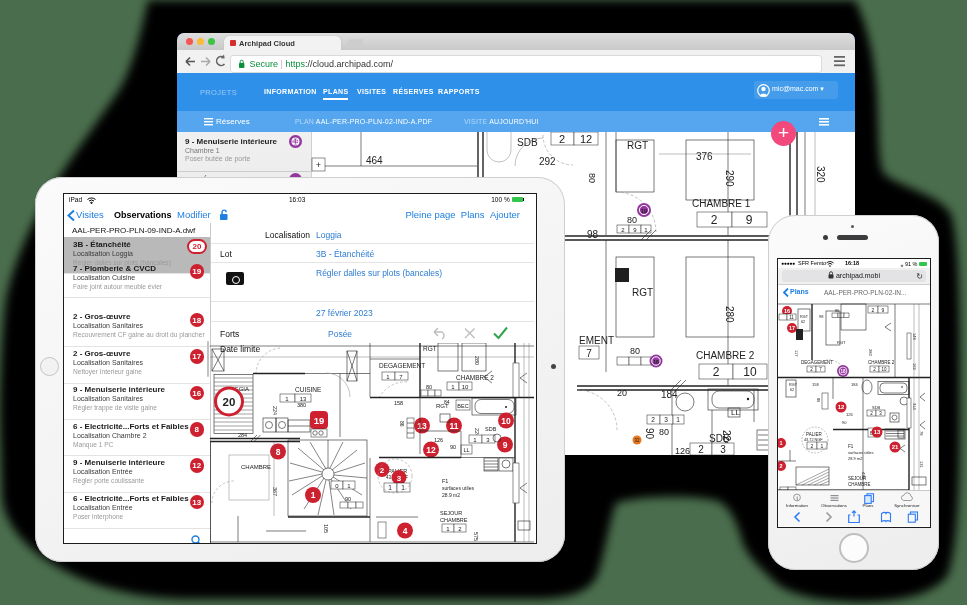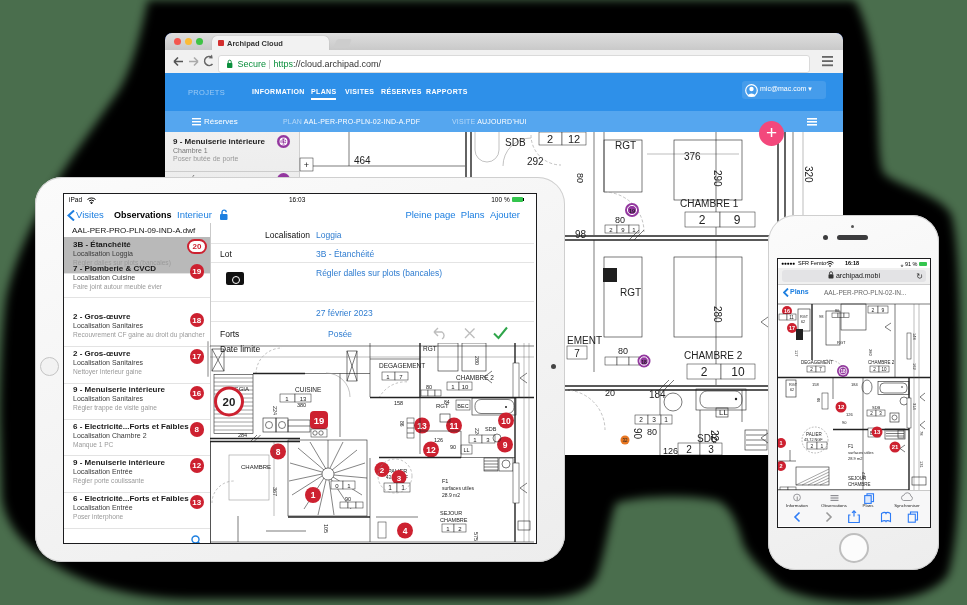--- a/index.html
+++ b/index.html
@@ -1,19 +1,19 @@
 <!DOCTYPE html>
 <html><head>
 <meta charset="utf-8">
 <style>
 html,body{margin:0;padding:0;}
 body{width:967px;height:605px;overflow:hidden;position:relative;background:#4a6e4d;font-family:"Liberation Sans",sans-serif;}
 .abs{position:absolute;}
 
-#browser{left:165px;top:33px;width:678px;height:422px;border-radius:7px 7px 0 0;background:#1d4ed8;overflow:hidden;}
+#browser{left:177px;top:33px;width:678px;height:422px;border-radius:7px 7px 0 0;background:#1d4ed8;overflow:hidden;}
 #tabbar{position:absolute;left:0;top:0;width:678px;height:17px;background:linear-gradient(#dedede,#c9c9c9);border-bottom:1px solid #b2b2b2;}
 .tl{position:absolute;top:5px;width:7px;height:7px;border-radius:50%;}
 #tab{position:absolute;left:47px;top:3px;width:117px;height:15px;background:#f2f2f2;border-radius:5px 5px 0 0;box-shadow:0 0 1px #999;font-size:7.5px;color:#333;line-height:15px;}
 #newtab{position:absolute;left:170px;top:6px;width:15px;height:9px;background:#cdcdcd;border-radius:2px;transform:skewX(-25deg);}
 #toolbar{position:absolute;left:0;top:17px;width:678px;height:23px;background:#f1f1f1;}
 #urlbox{position:absolute;left:53px;top:4.5px;width:590px;height:16px;background:#fff;border:1px solid #dadada;border-radius:3px;font-size:9px;line-height:16px;}
 #bluebar1{position:absolute;left:0;top:40px;width:678px;height:38px;background:#2e90e9;}
 #bluebar2{position:absolute;left:0;top:78px;width:678px;height:21px;background:#55a6ef;}
 .nav1{position:absolute;top:15px;font-size:7px;font-weight:bold;color:#fff;letter-spacing:.35px;white-space:nowrap;}
 #content{position:absolute;left:0;top:99px;width:678px;height:323px;background:#fff;}
@@ -296,21 +296,21 @@
         <circle cx="4.5" cy="6.2" r="0.8" fill="#000"></circle>
       </svg>
     <div style="position:absolute;left:225px;top:1.5px;font-size:6.5px;color:#000;">16:03</div>
     <div style="position:absolute;right:12px;top:1.5px;font-size:6.5px;color:#000;">100 % <span style="display:inline-block;width:11px;height:5px;background:#34c54e;border-radius:1px;"></span><span style="display:inline-block;width:1.5px;height:2.5px;background:#000;margin-bottom:1px;"></span></div>
     <div id="ipad-nav">
       <svg width="8" height="11" style="position:absolute;left:3px;top:2px;">
           <path d="M7 0.5 L1.5 5.5 L7 10.5" stroke="#1d7fe0" stroke-width="2" fill="none"></path>
         </svg>
       <div style="position:absolute;left:12px;top:1px;font-size:9.5px;color:#1d7fe0;">Visites</div>
       <div style="position:absolute;left:50px;top:1.5px;font-size:9px;font-weight:bold;color:#000;">Observations</div>
-      <div style="position:absolute;left:113px;top:1px;font-size:9.5px;color:#1d7fe0;">Interieur</div>
+      <div style="position:absolute;left:113px;top:1px;font-size:9.5px;color:#1d7fe0;">Modifier</div>
       <svg width="10" height="12" style="position:absolute;left:155px;top:1px;">
           <rect x="1" y="5" width="7.5" height="6" rx="1" fill="#1d7fe0"></rect>
           <path d="M3 5 V3.2 a2.1 2.1 0 0 1 4.2 0" stroke="#1d7fe0" fill="none" stroke-width="1.4"></path>
         </svg>
       <div style="position:absolute;right:14px;top:1px;font-size:9.5px;color:#1d7fe0;">Pleine page&nbsp;&nbsp;Plans&nbsp;&nbsp;Ajouter</div>
     </div>
     <div style="position:absolute;left:0;top:28.5px;width:470px;height:1px;background:#bbb;"></div>
     <div id="ipad-sidebar">
       <div style="position:absolute;left:8px;top:3px;font-size:8px;color:#111;white-space:nowrap;">AAL-PER-PRO-PLN-09-IND-A.dwf</div>
       <div style="position:absolute;left:0;top:13.5px;width:146px;height:1px;background:#c9c9c9;"></div>

